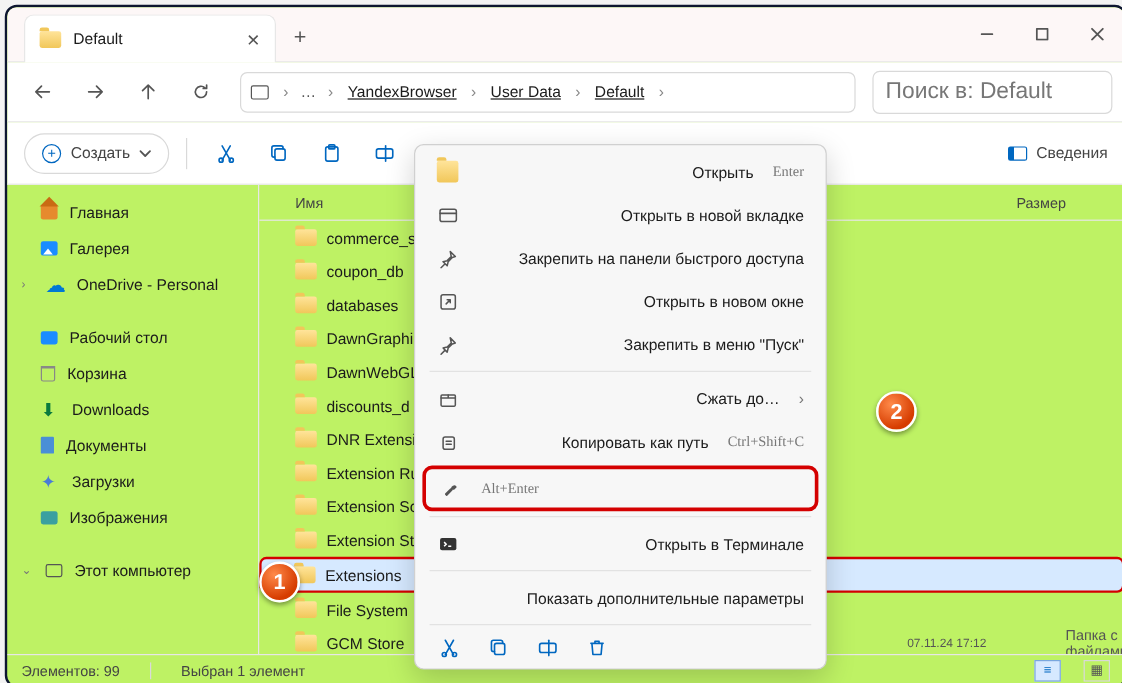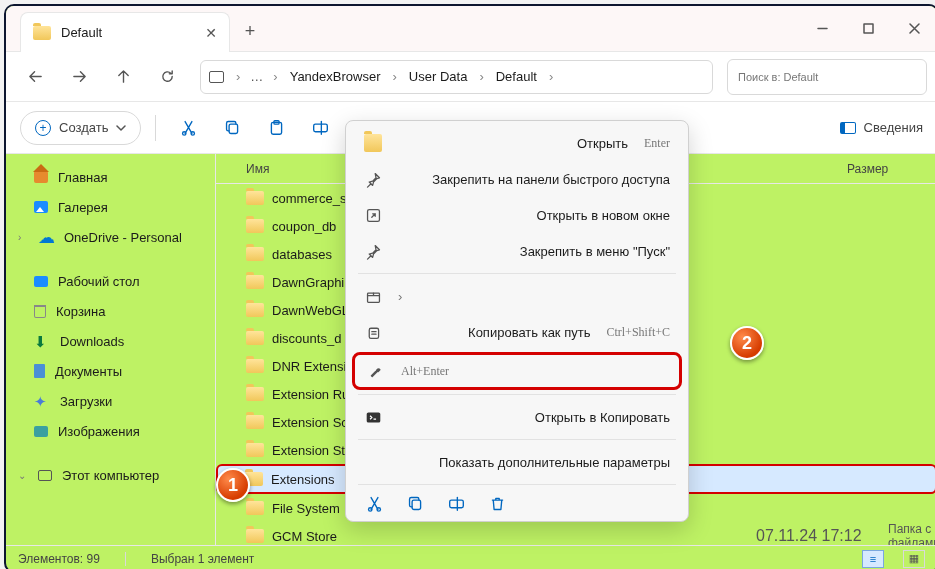--- a/index.html
+++ b/index.html
@@ -36,26 +36,26 @@
     height:50px;background:#fff;border-bottom:1px solid var(--border);
     display:flex;align-items:center;padding:0 10px;gap:6px;
   }
   .navbtn{width:38px;height:34px;display:flex;align-items:center;justify-content:center;color:#555;border-radius:4px;}
   .navbtn svg{width:15px;height:15px;}
   .addr{
     display:flex;align-items:center;gap:2px;flex:1;height:34px;border:1px solid var(--border-dark);
     border-radius:6px;padding:0 8px;margin:0 8px;font-size:13px;color:var(--text);
   }
   .addr .sep{color:#888;padding:0 6px;}
-  .addr .crumb{padding:2px 4px;white-space:nowrap;}
+  .addr .crumb{padding:2px 4px;white-space:nowrap;text-decoration:underline;}
   .addr .dots{padding:0 2px;color:#555;}
   .monitor{width:15px;height:12px;border:1.5px solid #555;border-radius:2px;margin-right:4px;}
   .search{
     width:200px;height:36px;border:1px solid var(--border-dark);border-radius:6px;
-    padding:0 10px;font-size:11px;color:#777;display:flex;align-items:center;
+    padding:0 10px;font-size:19px;color:#777;display:flex;align-items:center;
   }
   
   .toolbar{
     height:52px;display:flex;align-items:center;border-bottom:1px solid var(--border);
     padding:0 14px;gap:8px;background:#fff;
   }
   .pill{
     display:flex;align-items:center;gap:8px;height:34px;border:1px solid var(--border-dark);
     border-radius:17px;padding:0 14px;font-size:13px;color:#444;
   }
@@ -92,21 +92,21 @@
     display:flex;height:30px;align-items:center;font-size:12px;color:#444;
     border-bottom:1px solid var(--border);padding-left:30px;
   }
   .colhdr .c1{width:280px;}
   .colhdr .c2{flex:1;}
   .colhdr .c3{width:90px;}
   .rows{flex:1;overflow:hidden;}
   .row{display:flex;align-items:center;height:28px;padding-left:30px;font-size:13px;color:var(--text);}
   .row .ficon{margin-right:8px;}
   .row.sel{border:2.5px solid #d40000;border-radius:6px;background:var(--hilite);padding-left:27px;height:30px;}
-  .row .date{position:absolute;left:540px;color:#555;font-size:16px;}
+  .row .date{position:absolute;left:540px;color:#555;font-size:10px;}
   .row .type{position:absolute;left:672px;color:#555;font-size:12px;}
   .ficon{width:18px;height:14px;background:linear-gradient(#ffe49a,#f1c75a);border-radius:2px;position:relative;flex:none;}
   .ficon::before{content:"";position:absolute;left:0;top:-3px;width:8px;height:3px;background:#f1c75a;border-radius:2px 2px 0 0;}
   
   .status{
     height:26px;border-top:1px solid var(--border);display:flex;align-items:center;
     padding:0 12px;font-size:12px;color:#444;gap:19px;
   }
   .status .sdiv{width:1px;height:14px;background:var(--border-dark);margin:0 6px;}
   .status .sp{flex:1;}
@@ -370,20 +370,29 @@
 
 <div class="ctxmenu">
   <div class="mitem">
     <span class="micn ficon"></span>
     <span class="lbl">Открыть</span>
     <span class="accel">Enter</span>
   </div>
   <div class="mitem">
     <span class="micn">
           <svg width="17" height="17" viewBox="0 0 20 20">
+            <rect class="stroke" x="2" y="4" width="16" height="12" rx="2"></rect>
+            <path class="stroke" d="M2 8h16"></path>
+          </svg>
+        </span>
+    <span class="lbl">Открыть в новой вкладке</span>
+  </div>
+  <div class="mitem">
+    <span class="micn">
+          <svg width="17" height="17" viewBox="0 0 20 20">
             <path class="stroke" d="M12 3l5 5-3 1-4 4-1 4-2-2-4 4 4-4-2-2 4-1 4-4z"></path>
           </svg>
         </span>
     <span class="lbl">Закрепить на панели быстрого доступа</span>
   </div>
   <div class="mitem">
     <span class="micn">
           <svg width="17" height="17" viewBox="0 0 20 20">
             <rect class="stroke" x="3" y="3" width="14" height="14" rx="2"></rect>
             <path class="stroke" d="M8 12l4-4m0 0h-3m3 0v3"></path>
@@ -400,20 +409,21 @@
     <span class="lbl">Закрепить в меню "Пуск"</span>
   </div>
   <div class="mdiv"></div>
   <div class="mitem">
     <span class="micn">
           <svg width="17" height="17" viewBox="0 0 20 20">
             <rect class="stroke" x="3" y="6" width="14" height="11" rx="1"></rect>
             <path class="stroke" d="M3 9h14M10 6v3"></path>
           </svg>
         </span>
+    <span class="lbl">Сжать до…</span>
     <span class="more">›</span>
   </div>
   <div class="mitem">
     <span class="micn">
           <svg width="17" height="17" viewBox="0 0 20 20">
             <rect class="stroke" x="5" y="5" width="11" height="12" rx="2"></rect>
             <path class="stroke" d="M8 9h5M8 12h5"></path>
           </svg>
         </span>
     <span class="lbl">Копировать как путь</span>
@@ -428,21 +438,21 @@
     <span class="accel">Alt+Enter</span>
   </div>
   <div class="mdiv"></div>
   <div class="mitem">
     <span class="micn">
           <svg width="17" height="17" viewBox="0 0 20 20">
             <rect x="2" y="4" width="16" height="12" rx="2" fill="#333"></rect>
             <path stroke="#fff" stroke-width="1.5" fill="none" d="M6 8l2 2-2 2m4 0h3"></path>
           </svg>
         </span>
-    <span class="lbl">Открыть в Копировать</span>
+    <span class="lbl">Открыть в Терминале</span>
   </div>
   <div class="mdiv"></div>
   <div class="mitem">
     <span class="micn"></span>
     <span class="lbl">Показать дополнительные параметры</span>
   </div>
   <div class="mdiv"></div>
   <div class="mrow">
     <span class="micn"><svg width="17" height="17" viewBox="0 0 20 20">
             <path class="strokeB" d="M6 3l8 14M14 3L6 17"></path>

